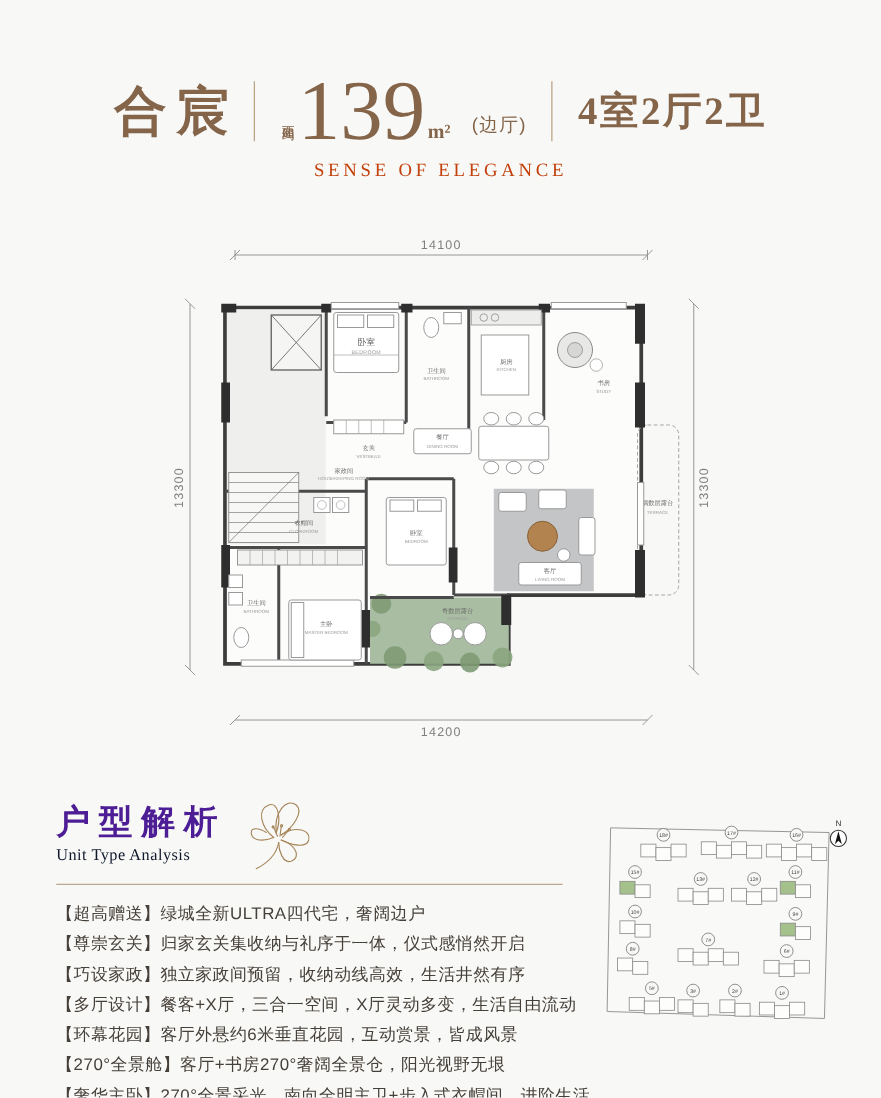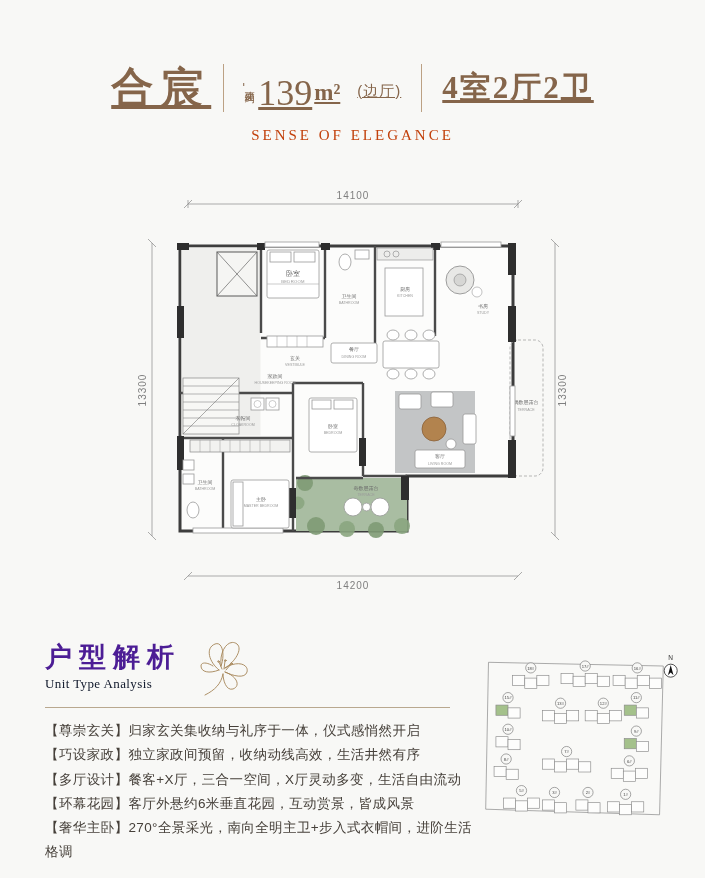--- a/index.html
+++ b/index.html
@@ -5,27 +5,27 @@
   html,body{margin:0;padding:0;}
   body{
     width:705px;height:878px;position:relative;overflow:hidden;
     background:#f8f8f6;
     font-family:"Liberation Sans",sans-serif;
   }
   .page{position:absolute;inset:0;}
 
   
   .header{position:absolute;top:60px;left:0;width:100%;text-align:center;color:#85654a;}
-  .header-row{display:flex;justify-content:center;align-items:center;text-decoration:underline;}
+  .header-row{display:flex;justify-content:center;align-items:center;}
   .brand{font-family:"Liberation Serif","DejaVu Serif",serif;font-size:42px;font-weight:700;letter-spacing:8px;margin-right:-8px;}
   .vbar{width:1px;height:48px;background:#bca184;margin:0 20px;}
   .area{display:flex;align-items:flex-end;}
   .area-prefix{writing-mode:vertical-rl;font-size:10px;line-height:1.1;letter-spacing:1px;height:34px;margin:0 3px 7px 0;color:#85654a;}
-  .area-num{font-family:"Liberation Serif","DejaVu Serif",serif;font-size:36px;font-weight:500;line-height:.85;}
-  .area-unit{font-family:"Liberation Serif","DejaVu Serif",serif;font-size:23px;font-weight:600;margin:0 1px 3px 2px;text-align:center;}
+  .area-num{font-family:"Liberation Serif","DejaVu Serif",serif;font-size:68px;font-weight:500;line-height:.85;}
+  .area-unit{font-family:"Liberation Serif","DejaVu Serif",serif;font-size:16px;font-weight:600;margin:0 1px 3px 2px;text-align:center;}
   .area-note{font-size:15px;margin:0 0 8px 16px;letter-spacing:1px;}
   .spec{font-family:"Liberation Serif","DejaVu Serif",serif;font-size:31px;font-weight:600;letter-spacing:2px;}
   .subtitle{margin-top:11px;font-family:"Liberation Serif","DejaVu Serif",serif;font-size:15px;letter-spacing:3px;color:#c2410c;}
 
   
   .plan-wrap{position:absolute;left:133px;top:188px;width:445px;height:404px;}
   .plan-wrap svg{display:block;}
   text.dim{font-size:10px;fill:#7f7f7f;letter-spacing:1px;}
   text.cn{font-size:7px;fill:#5c5c5c;text-anchor:middle;}
   text.en{font-size:4.2px;fill:#9a9a9a;text-anchor:middle;letter-spacing:.3px;}
@@ -313,24 +313,26 @@
           <path d="M32 38 C30 48 24 54 14 59"></path>
           <path d="M31 33 l-3 -7 M33 33 l1 -8 M35 34 l5 -6"></path>
           <circle cx="27.5" cy="25.5" r=".8"></circle>
             <circle cx="34.3" cy="24.5" r=".8"></circle>
             <circle cx="40.5" cy="27.5" r=".8"></circle>
         </g>
       </svg>
     </div>
     <hr class="divider">
     <ul class="bullets">
+        <li>【超高赠送】绿城全新ULTRA四代宅，奢阔边户</li>
         <li>【尊崇玄关】归家玄关集收纳与礼序于一体，仪式感悄然开启</li>
         <li>【巧设家政】独立家政间预留，收纳动线高效，生活井然有序</li>
         <li>【多厅设计】餐客+X厅，三合一空间，X厅灵动多变，生活自由流动</li>
         <li>【环幕花园】客厅外悬约6米垂直花园，互动赏景，皆成风景</li>
+        <li>【270°全景舱】客厅+书房270°奢阔全景仓，阳光视野无垠</li>
         <li>【奢华主卧】270°全景采光，南向全明主卫+步入式衣帽间，进阶生活格调</li>
       </ul>
   </section>
 
   <aside class="siteplan">
     <svg viewBox="0 0 215 185" width="200" height="172">
       <polygon points="8,10 196,14 192,174 5,168" fill="#f9f9f7" stroke="#8f8f8f" stroke-width=".8"></polygon>
       <g>
         <text x="204" y="8" font-size="7" fill="#333" text-anchor="middle">N</text>
         <circle cx="204" cy="19" r="7" fill="#fff" stroke="#333" stroke-width=".9"></circle>

